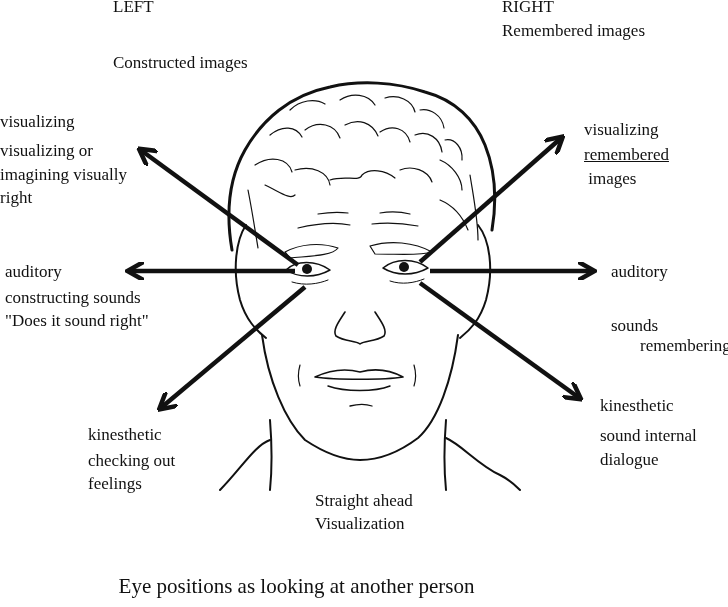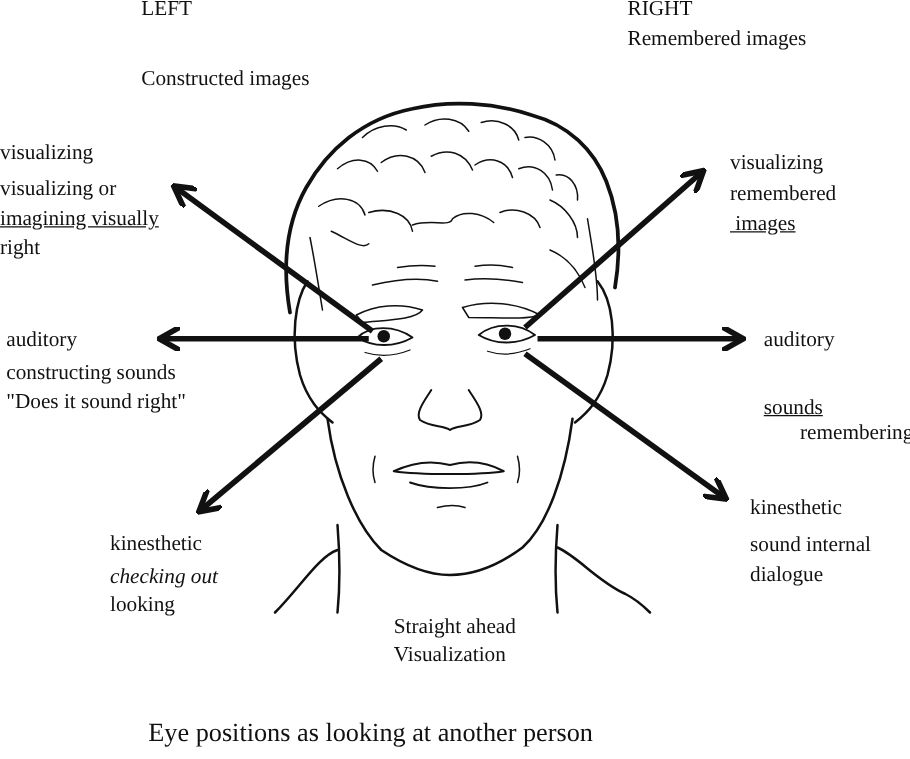--- a/index.html
+++ b/index.html
@@ -97,46 +97,46 @@
     <line x1="295" y1="271" x2="131" y2="271" marker-end="url(#ah)"></line>
     <line x1="430" y1="271" x2="591" y2="271" marker-end="url(#ah)"></line>
     <line x1="305" y1="287" x2="162" y2="407" marker-end="url(#ah)"></line>
     <line x1="420" y1="283" x2="578" y2="397" marker-end="url(#ah)"></line>
   </g>
 </svg>
 
 <div>
   <div class="lbl" style="left:0px; top:111px;">visualizing</div>
   <div class="lbl" style="left:0px; top:140px;">visualizing or</div>
-  <div class="lbl" style="left:0px; top:164px;text-decoration:underline;">imagining visually</div>
+  <div class="lbl" style="left:0px; top:164px;">imagining visually</div>
   <div class="lbl" style="left:0px; top:187px;">right</div>
 </div>
 
 <div>
   <div class="lbl" style="left:584px; top:119px;">visualizing</div>
-  <div class="lbl" style="left:584px; top:144px;">remembered</div>
-  <div class="lbl" style="left:584px; top:168px; white-space:pre;text-decoration:underline;"> images</div>
+  <div class="lbl" style="left:584px; top:144px;text-decoration:underline;">remembered</div>
+  <div class="lbl" style="left:584px; top:168px; white-space:pre;"> images</div>
 </div>
 
 <div>
   <div class="lbl" style="left:5px; top:261px;">auditory</div>
   <div class="lbl" style="left:5px; top:287px;text-align:center;">constructing sounds</div>
   <div class="lbl" style="left:5px; top:310px;">"Does it sound right"</div>
 </div>
 
 <div>
   <div class="lbl" style="left:611px; top:261px;">auditory</div>
   <div class="lbl" style="left:640px; top:291px;margin-top:44px;">remembering</div>
-  <div class="lbl" style="left:611px; top:315px;text-decoration:underline;">sounds</div>
+  <div class="lbl" style="left:611px; top:315px;">sounds</div>
 </div>
 
 <div>
   <div class="lbl" style="left:88px; top:424px;">kinesthetic</div>
-  <div class="lbl" style="left:88px; top:450px;font-style:italic;">checking out</div>
-  <div class="lbl" style="left:88px; top:473px;">looking</div>
+  <div class="lbl" style="left:88px; top:450px;">checking out</div>
+  <div class="lbl" style="left:88px; top:473px;">feelings</div>
 </div>
 
 <div>
   <div class="lbl" style="left:600px; top:395px;">kinesthetic</div>
   <div class="lbl" style="left:600px; top:425px;">sound internal</div>
   <div class="lbl" style="left:600px; top:449px;">dialogue</div>
 </div>
 
 <div>
   <div class="lbl" style="left:315px; top:490px;">Straight ahead</div>

